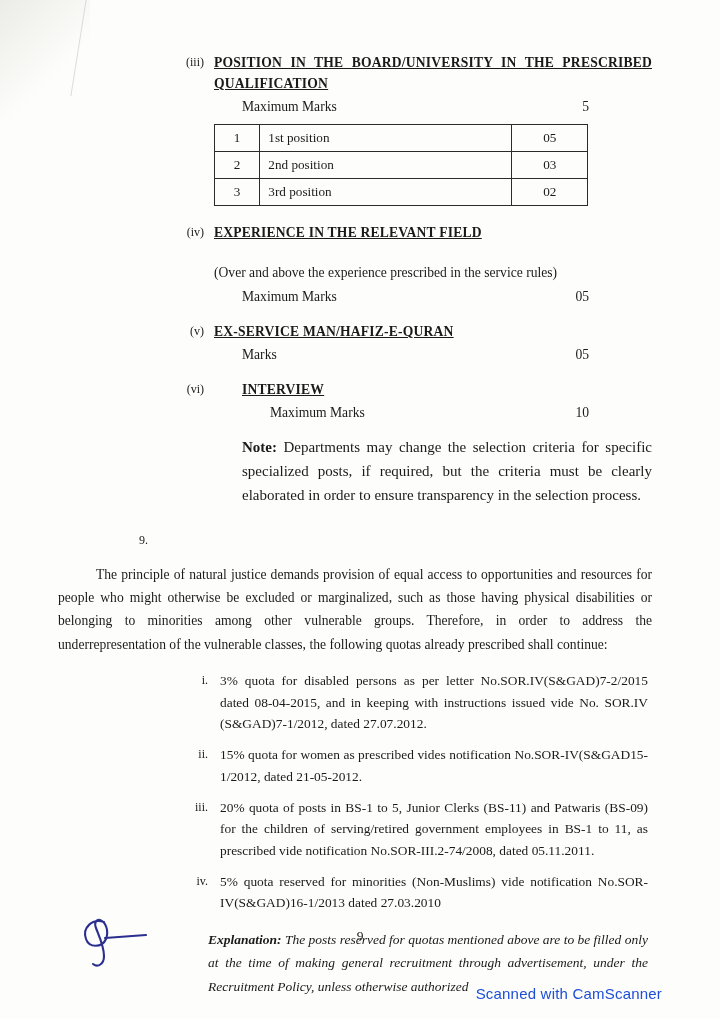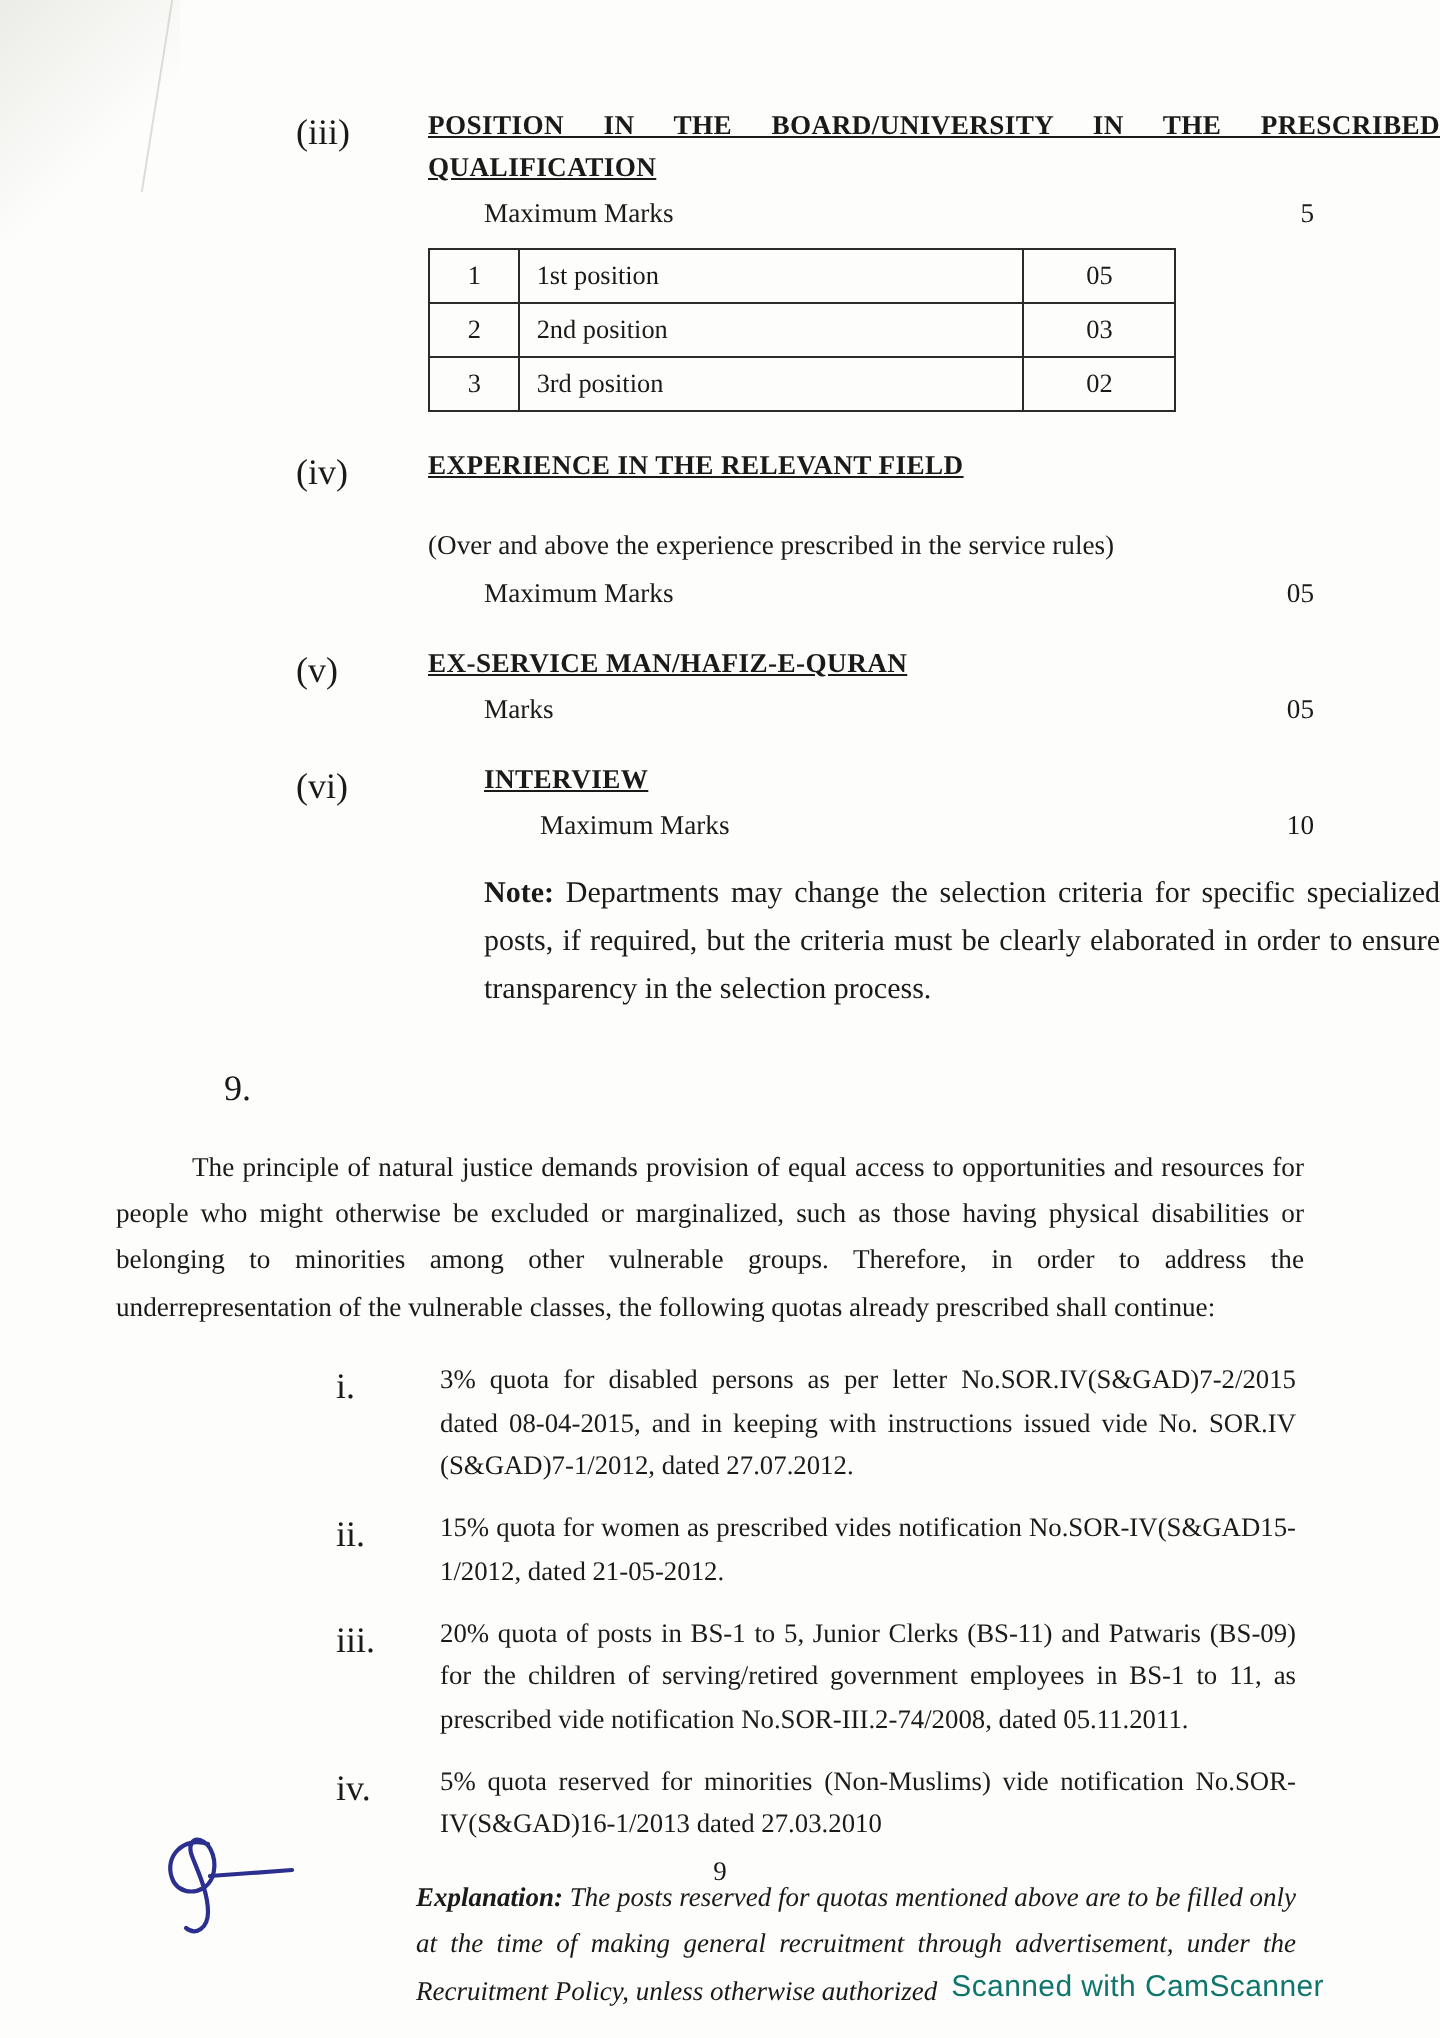--- a/index.html
+++ b/index.html
@@ -49,31 +49,32 @@
     padding: 0;
   }
 
   
   .row {
     display: flex;
     align-items: flex-start;
   }
   .marker {
     flex: 0 0 auto;
-    text-align: left;
-    font-size: 18px;
+    text-align: right;
+    font-size: 12px;
     line-height: 1.5;
     padding-top: 1px;
   }
   .m-roman { width: 56px; margin-left: 148px; padding-right: 10px; }
   .m-num   { width: 36px; margin-left: 112px; padding-right: 10px; }
   .m-sub   { width: 40px; margin-left: 168px; padding-right: 12px; }
 
   .body-col {
     flex: 1 1 auto;
+    padding-right: 68px;
   }
 
   .heading {
     font-weight: bold;
     text-decoration: underline;
     font-size: 13.6px;
     letter-spacing: .2px;
     line-height: 1.55;
   }
   .heading.spread {
@@ -168,21 +169,21 @@
     width: 95px;
     height: 60px;
     color: #2b2f8f;
   }
   .camscanner {
     position: absolute;
     right: 58px;
     top: 985px;
     font-family: "Liberation Sans", sans-serif;
     font-size: 15px;
-    color: #0f766e;
+    color: #1d4ed8;
     letter-spacing: .2px;
   }
 </style>
 </head>
 <body>
 
 <div class="page">
   <div class="corner-fold"></div>
 
   <div class="content">

